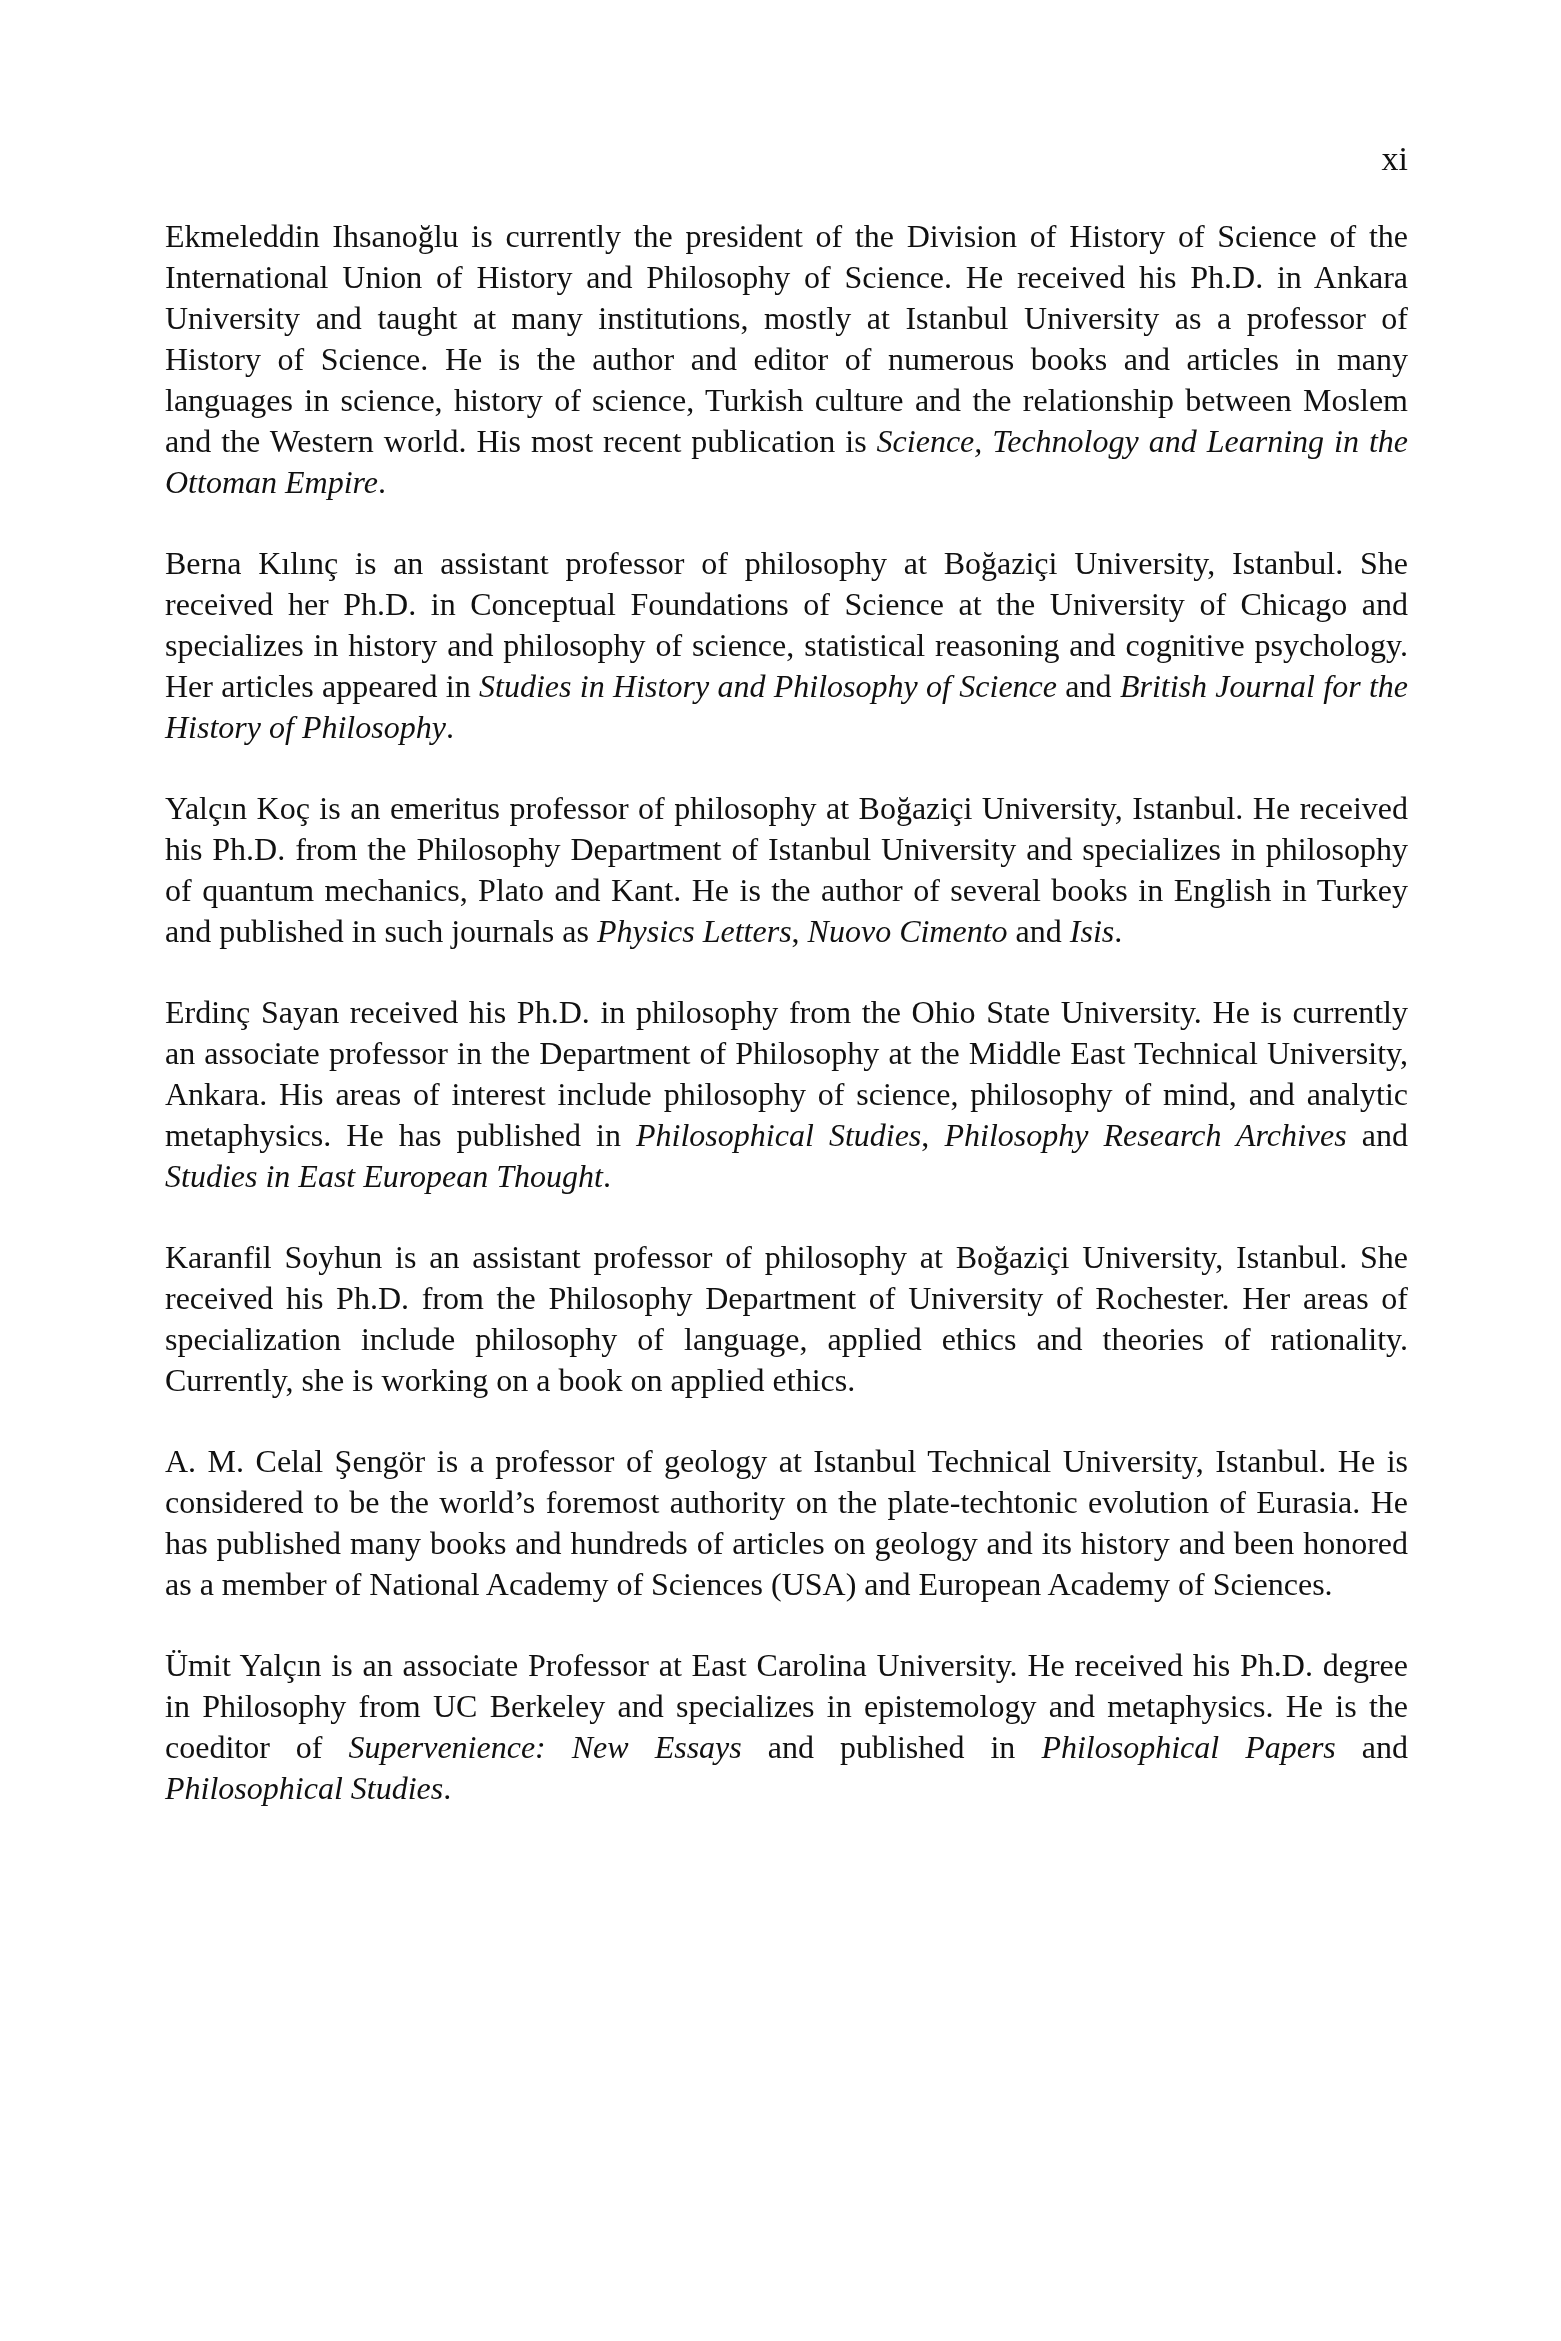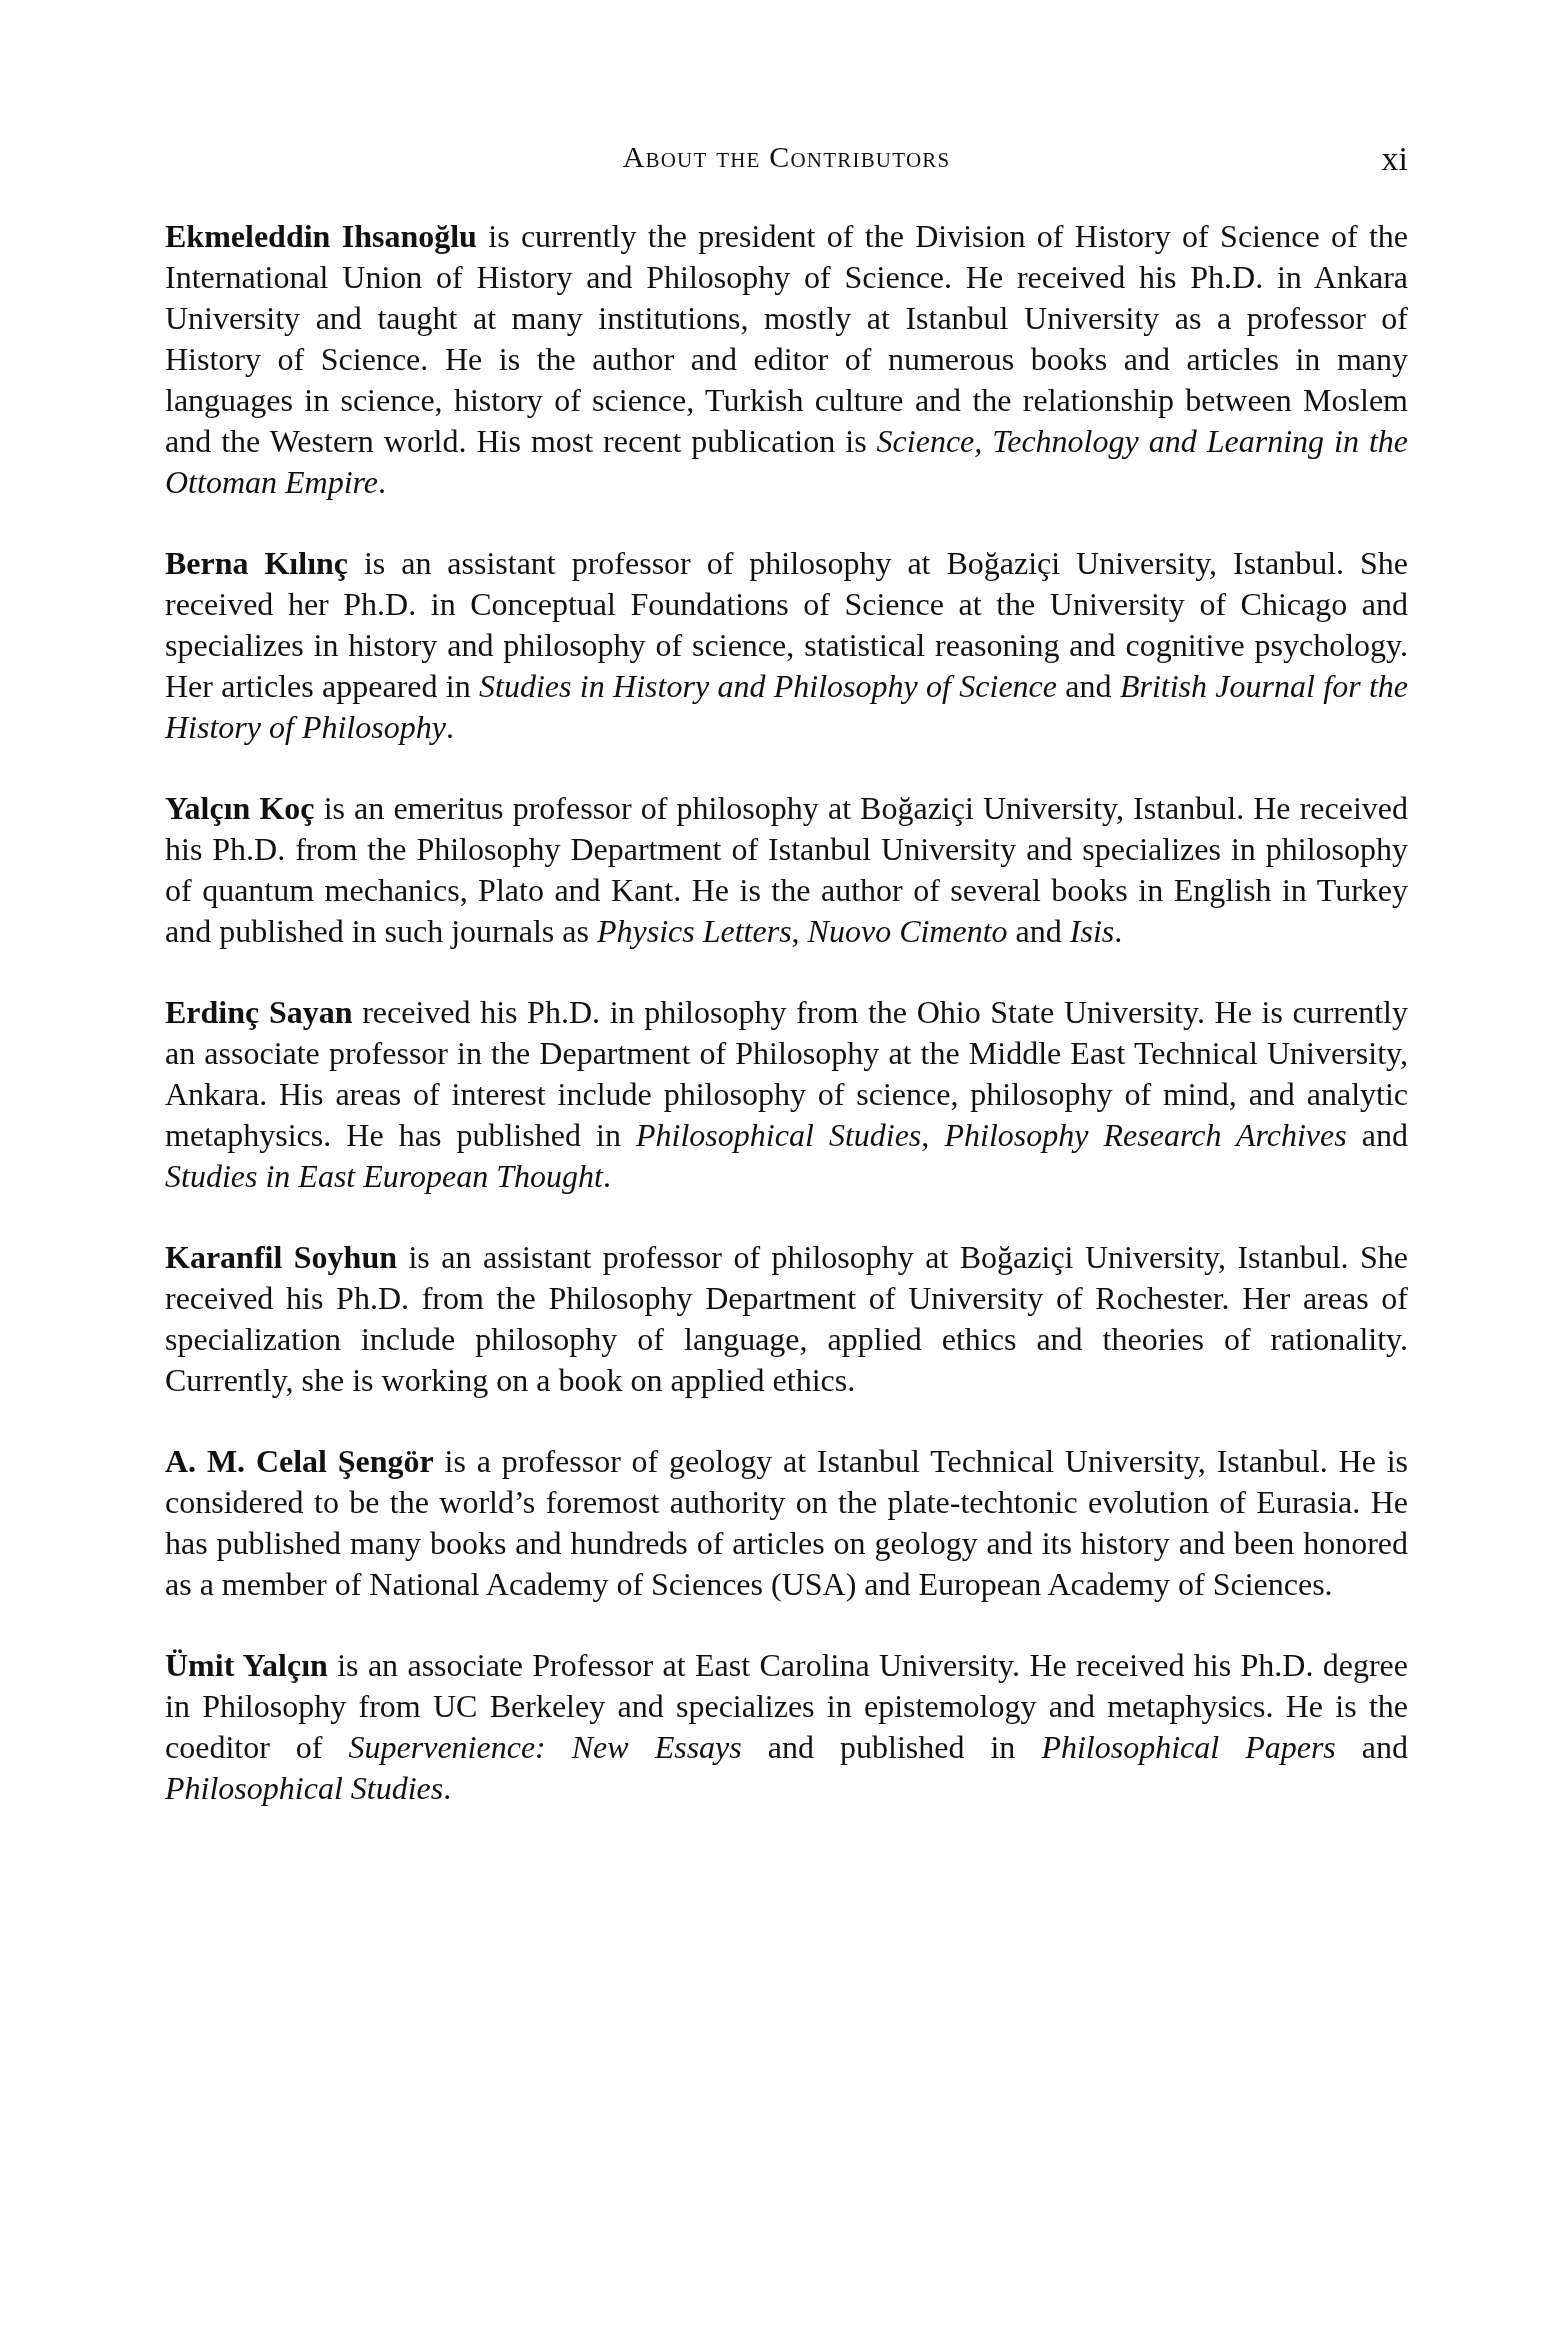--- a/index.html
+++ b/index.html
@@ -19,29 +19,28 @@
   }
   .folio {
     position: absolute; right: 0; top: 5px; font-size: 34px;
   }
   .body-text {
     position: absolute; top: 216px; left: 165px; width: 1243px;
     font-size: 32px; line-height: 41px; text-align: justify;
     hyphens: none;
   }
   .para { margin: 0 0 40px 0; }
-  .seg-b { font-weight: bold; }
+  .seg-b { font-weight: normal; }
   .seg-i { font-style: italic; }
 </style>
 </head>
 <body>
 
 <div class="page">
   <div class="running-head">
-    <div class="running-title">About the Contributors</div>
     <div class="folio">xi</div>
   </div>
 
   <div class="body-text">
     <p class="para"><span class="seg-b">Ekmeleddin Ihsanoğlu</span><span class="seg-n"> is currently the president of the Division of History of Science of the International Union of History and Philosophy of Science. He received his Ph.D. in Ankara University and taught at many institutions, mostly at Istanbul University as a professor of History of Science. He is the author and editor of numerous books and articles in many languages in science, history of science, Turkish culture and the relationship between Moslem and the Western world. His most recent publication is </span><span class="seg-i">Science, Technology and Learning in the Ottoman Empire</span><span class="seg-n">.</span></p>
     <p class="para"><span class="seg-b">Berna Kılınç</span><span class="seg-n"> is an assistant professor of philosophy at Boğaziçi University, Istanbul. She received her Ph.D. in Conceptual Foundations of Science at the University of Chicago and specializes in history and philosophy of science, statistical reasoning and cognitive psychology. Her articles appeared in </span><span class="seg-i">Studies in History and Philosophy of Science</span><span class="seg-n"> and </span><span class="seg-i">British Journal for the History of Philosophy</span><span class="seg-n">.</span></p>
     <p class="para"><span class="seg-b">Yalçın Koç</span><span class="seg-n"> is an emeritus professor of philosophy at Boğaziçi University, Istanbul. He received his Ph.D. from the Philosophy Department of Istanbul University and specializes in philosophy of quantum mechanics, Plato and Kant. He is the author of several books in English in Turkey and published in such journals as </span><span class="seg-i">Physics Letters</span><span class="seg-n">, </span><span class="seg-i">Nuovo Cimento</span><span class="seg-n"> and </span><span class="seg-i">Isis</span><span class="seg-n">.</span></p>
     <p class="para"><span class="seg-b">Erdinç Sayan</span><span class="seg-n"> received his Ph.D. in philosophy from the Ohio State University. He is currently an associate professor in the Department of Philosophy at the Middle East Technical University, Ankara. His areas of interest include philosophy of science, philosophy of mind, and analytic metaphysics. He has published in </span><span class="seg-i">Philosophical Studies</span><span class="seg-n">, </span><span class="seg-i">Philosophy Research Archives</span><span class="seg-n"> and </span><span class="seg-i">Studies in East European Thought</span><span class="seg-n">.</span></p>
     <p class="para"><span class="seg-b">Karanfil Soyhun</span><span class="seg-n"> is an assistant professor of philosophy at Boğaziçi University, Istanbul. She received his Ph.D. from the Philosophy Department of University of Rochester. Her areas of specialization include philosophy of language, applied ethics and theories of rationality. Currently, she is working on a book on applied ethics.</span></p>
     <p class="para"><span class="seg-b">A. M. Celal Şengör</span><span class="seg-n"> is a professor of geology at Istanbul Technical University, Istanbul. He is considered to be the world’s foremost authority on the plate-techtonic evolution of Eurasia. He has published many books and hundreds of articles on geology and its history and been honored as a member of National Academy of Sciences (USA) and European Academy of Sciences.</span></p>

